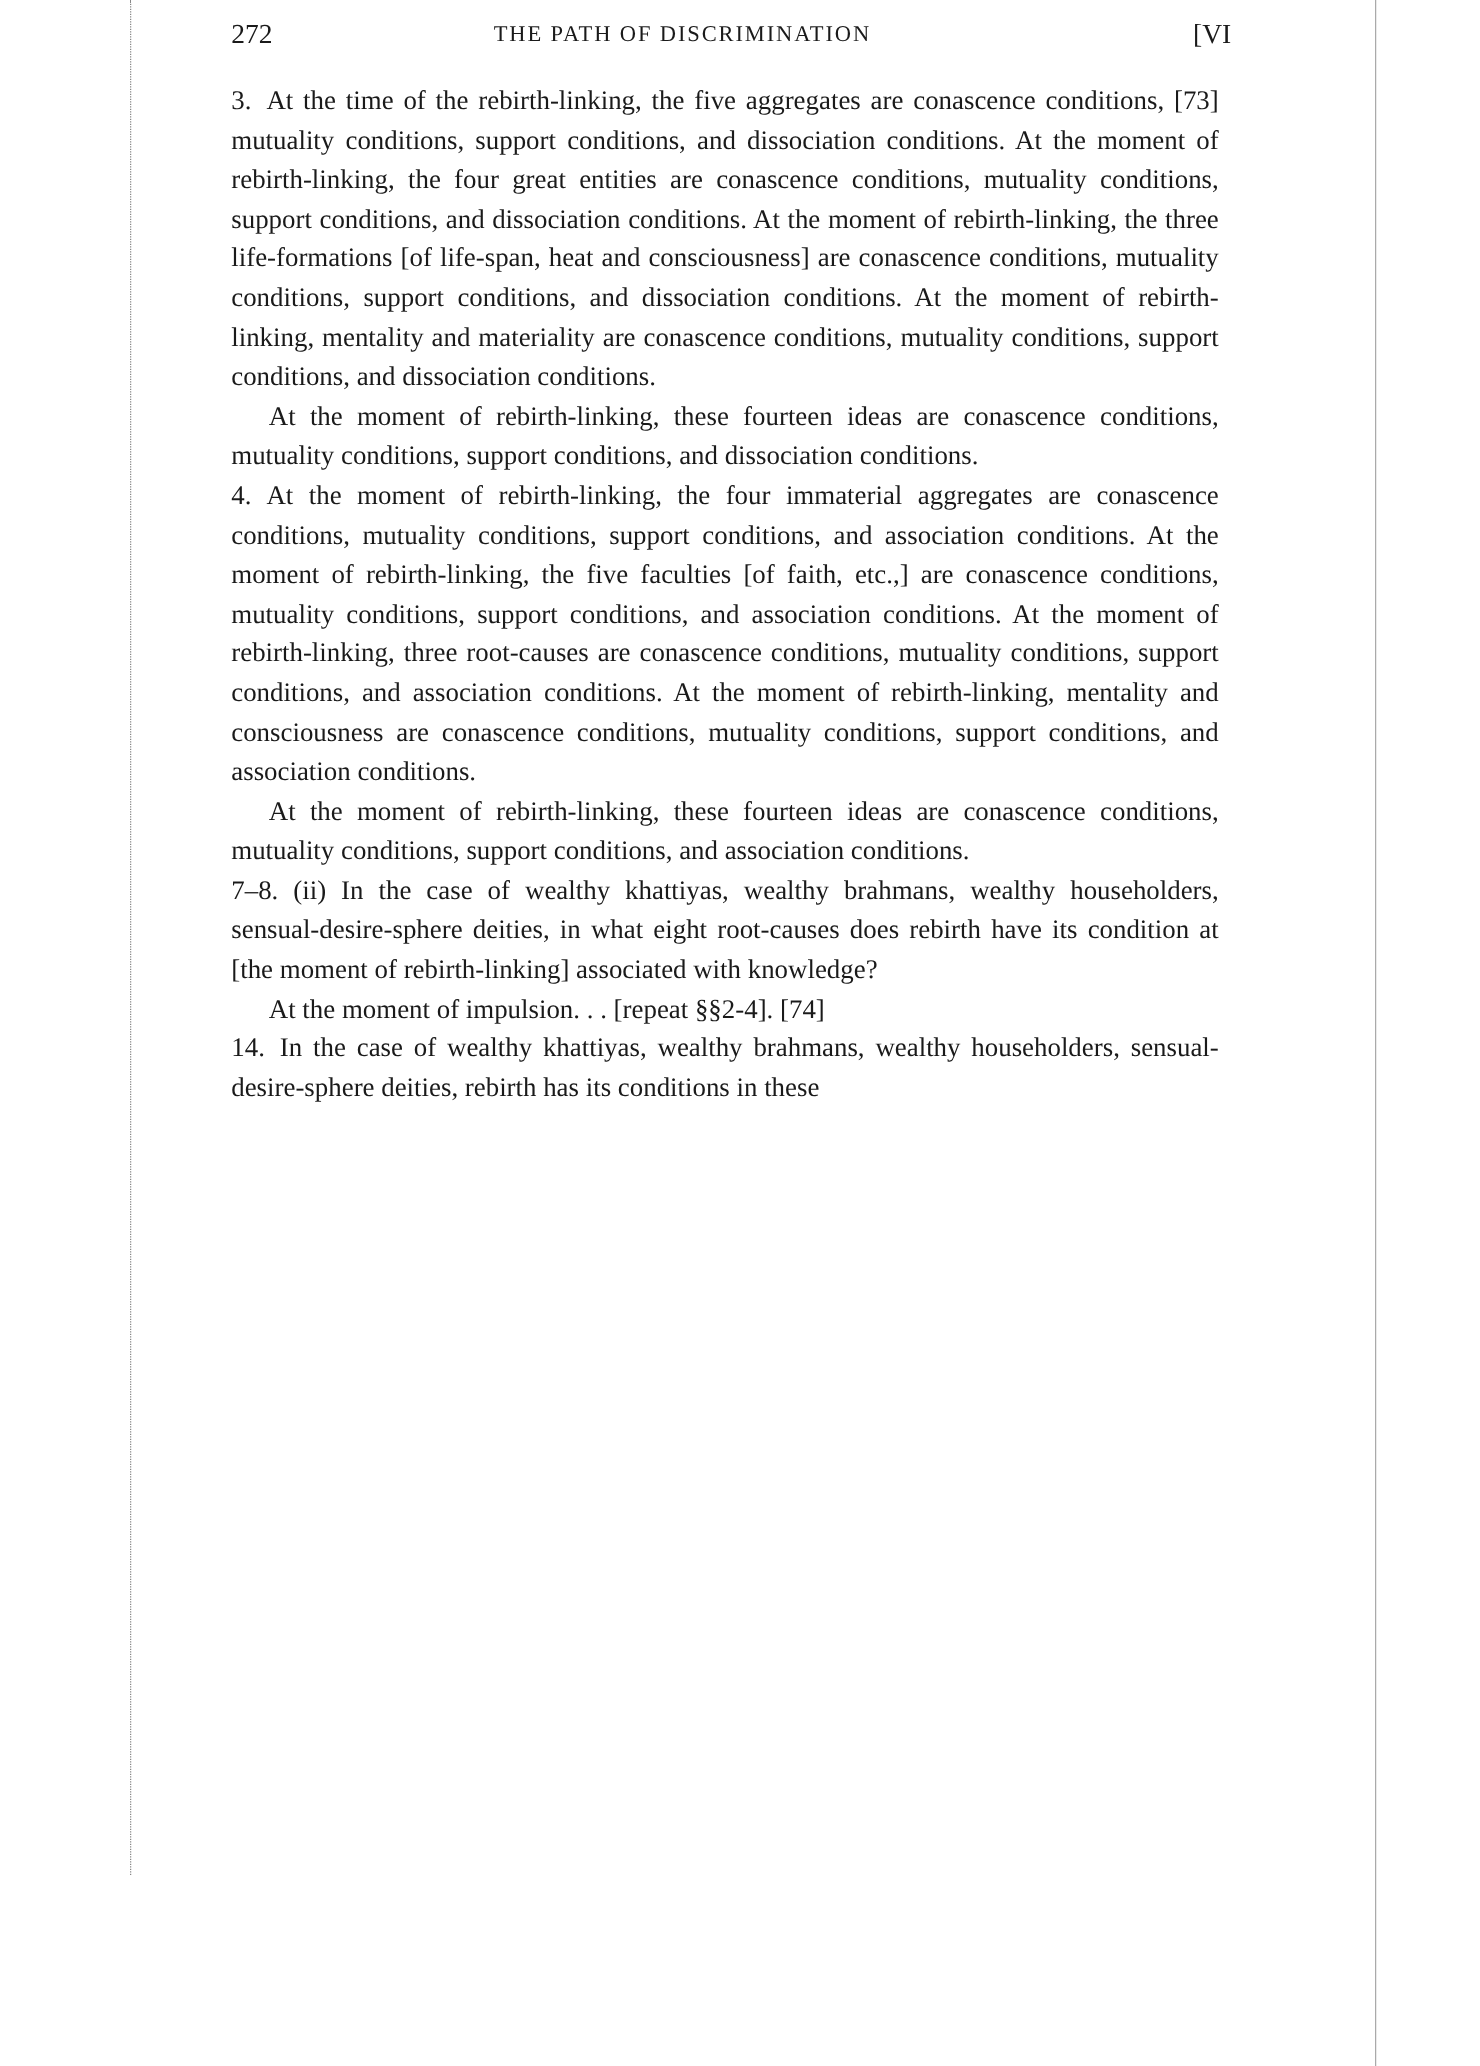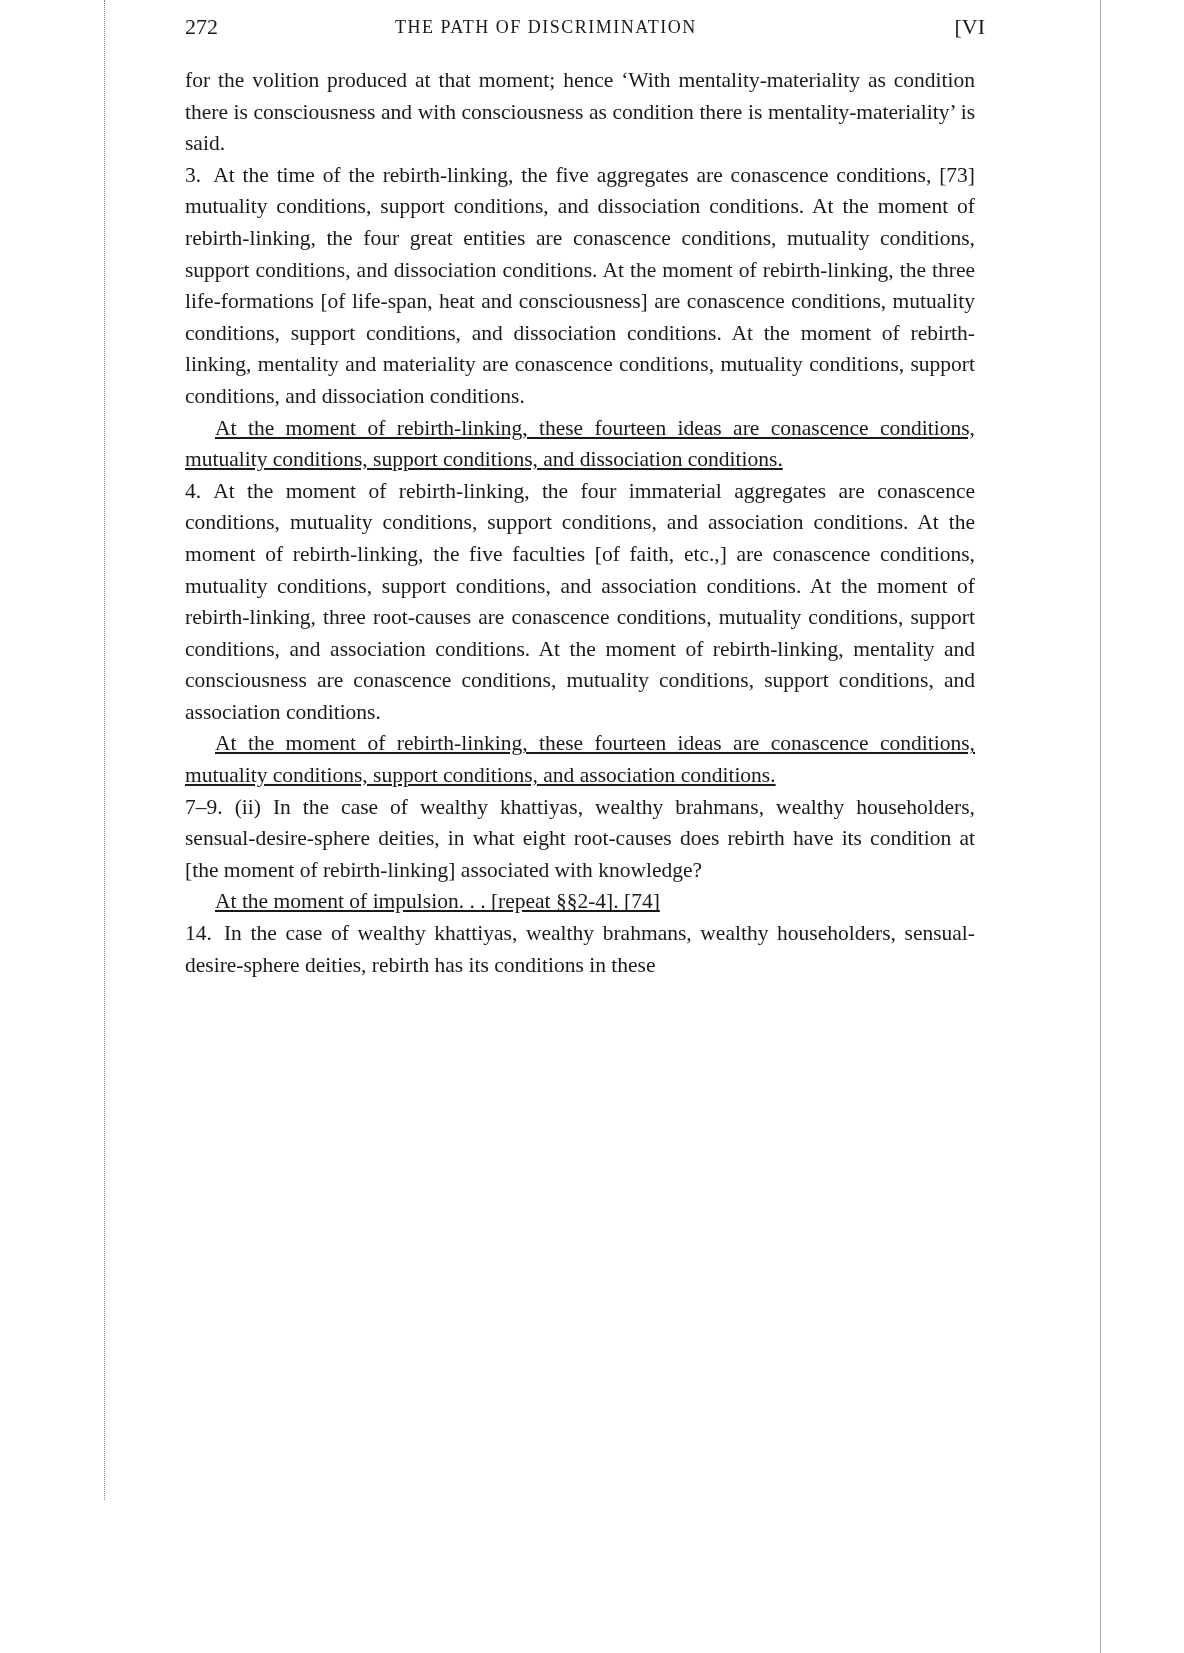--- a/index.html
+++ b/index.html
@@ -9,39 +9,38 @@
   .edge-right { position: absolute; left: 1100px; top: 0; height: 1653px; border-left: 1px solid #aaa; }
   .header { position: absolute; top: 14px; left: 185px; width: 800px; height: 36px;
     font-family: "Liberation Serif", "DejaVu Serif", serif; color: #1a1a1a; }
   .pageno { position: absolute; left: 0; top: 0; font-size: 22px; }
   .runhead { position: absolute; left: 210px; top: 3px; font-size: 18px; letter-spacing: 1.5px; }
   .chapter { position: absolute; right: 0; top: 0; font-size: 22px; }
   .body { position: absolute; left: 185px; top: 65px; width: 790px;
     font-family: "Liberation Serif", "DejaVu Serif", serif; font-size: 21.5px; line-height: 31.6px;
     color: #1a1a1a; text-align: justify; }
   .body p { margin: 0; }
-  .body p.indent { text-indent: 30px; text-decoration: underline; }
+  .body p.indent { text-indent: 30px; }
   .num { display: inline-block; margin-right: 12px; }
 </style>
 </head>
 <body>
 
 <div class="page">
   <div class="edge-left"></div>
   <div class="edge-right"></div>
 
   <div class="header">
     <span class="pageno">272</span>
     <span class="runhead">THE PATH OF DISCRIMINATION</span>
     <span class="chapter">[VI</span>
   </div>
 
   <div class="body" id="body">
-      <p><span>for the volition produced at that moment; hence ‘With mentality-materiality as condition there is consciousness and with consciousness as condition there is mentality-materiality’ is said.</span></p>
       <p><span class="num">3.</span><span>At the time of the rebirth-linking, the five aggregates are conascence conditions, [73] mutuality conditions, support conditions, and dissociation conditions. At the moment of rebirth-linking, the four great entities are conascence conditions, mutuality conditions, support conditions, and dissociation conditions. At the moment of rebirth-linking, the three life-formations [of life-span, heat and consciousness] are conascence conditions, mutuality conditions, support conditions, and dissociation conditions. At the moment of rebirth-linking, mentality and materiality are conascence conditions, mutuality conditions, support conditions, and dissociation conditions.</span></p>
       <p class="indent"><span>At the moment of rebirth-linking, these fourteen ideas are conascence conditions, mutuality conditions, support conditions, and dissociation conditions.</span></p>
       <p><span class="num">4.</span><span>At the moment of rebirth-linking, the four immaterial aggregates are conascence conditions, mutuality conditions, support conditions, and association conditions. At the moment of rebirth-linking, the five faculties [of faith, etc.,] are conascence conditions, mutuality conditions, support conditions, and association conditions. At the moment of rebirth-linking, three root-causes are conascence conditions, mutuality conditions, support conditions, and association conditions. At the moment of rebirth-linking, mentality and consciousness are conascence conditions, mutuality conditions, support conditions, and association conditions.</span></p>
       <p class="indent"><span>At the moment of rebirth-linking, these fourteen ideas are conascence conditions, mutuality conditions, support conditions, and association conditions.</span></p>
-      <p><span class="num">7–9.</span><span>(ii) In the case of wealthy khattiyas, wealthy brahmans, wealthy householders, sensual-desire-sphere deities, in what eight root-causes does rebirth have its condition at [the moment of rebirth-linking] associated with knowledge?</span></p>
+      <p><span class="num">7–8.</span><span>(ii) In the case of wealthy khattiyas, wealthy brahmans, wealthy householders, sensual-desire-sphere deities, in what eight root-causes does rebirth have its condition at [the moment of rebirth-linking] associated with knowledge?</span></p>
       <p class="indent"><span>At the moment of impulsion. . . [repeat §§2-4]. [74]</span></p>
       <p><span class="num">14.</span><span>In the case of wealthy khattiyas, wealthy brahmans, wealthy householders, sensual-desire-sphere deities, rebirth has its conditions in these</span></p>
     </div>
 </div>
 
 </body></html>

